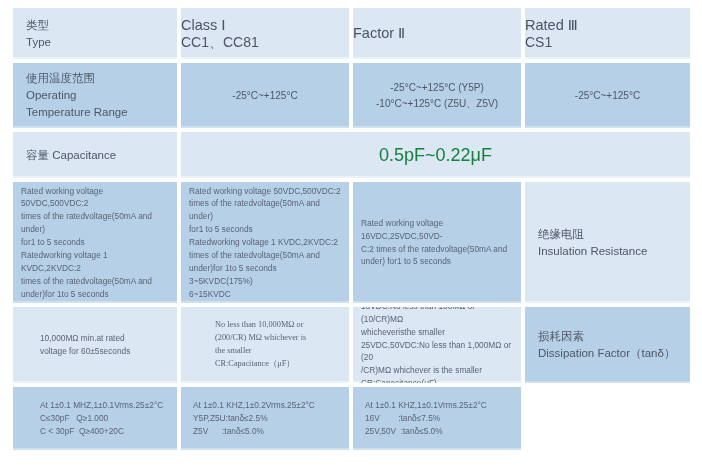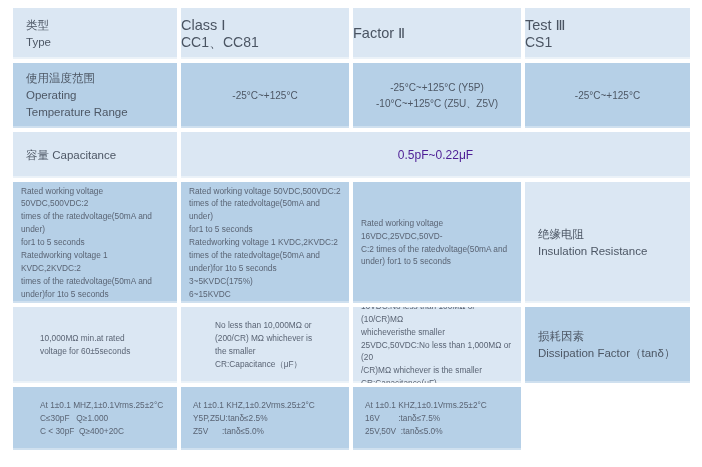--- a/index.html
+++ b/index.html
@@ -47,53 +47,53 @@
 
   .value-center {
     text-align: center;
     font-size: 10px;
     color: #4d5765;
     white-space: pre-line;
     line-height: 1.6;
   }
   .cap-value {
     text-align: center;
-    font-size: 12px;
-    color: #4c1d95;
+    font-size: 18px;
+    color: #15803d;
   }
   .small-text {
     font-size: 8.3px;
     line-height: 1.55;
     color: #5a6474;
     white-space: pre-line;
     text-align: left;
   }
   .pad-sm { padding-left: 8px; padding-right: 8px; }
   .pad-md { padding-left: 12px; padding-right: 4px; }
   .pad-lg { padding-left: 27px; padding-right: 0; }
-  .pad-xl { padding-left: 34px; padding-right: 0; }
+  .pad-xl { padding-left: 34px; padding-right: 0; font-family: Liberation Serif, serif; }
   .cap-merged { grid-column: 2 / 5; }
 </style>
 </head>
 <body>
 
 <div class="page">
   <div class="spec-table">
 
     <div class="cell light label-cell">类型
 Type</div>
     <div class="cell light head-cell">
       <div class="head-title">Class Ⅰ</div>
       <div class="head-models">CC1、CC81</div>
     </div>
     <div class="cell light head-cell">
       <div class="head-title">Factor Ⅱ</div>
     </div>
     <div class="cell light head-cell">
-      <div class="head-title">Test Ⅲ</div>
+      <div class="head-title">Rated Ⅲ</div>
       <div class="head-models">CS1</div>
     </div>
 
     <div class="cell dark label-cell">使用温度范围
 Operating
 Temperature Range</div>
     <div class="cell dark value-center">-25°C~+125°C</div>
     <div class="cell dark value-center">-25°C~+125°C (Y5P)
 -10°C~+125°C (Z5U、Z5V)</div>
     <div class="cell dark value-center">-25°C~+125°C</div>

